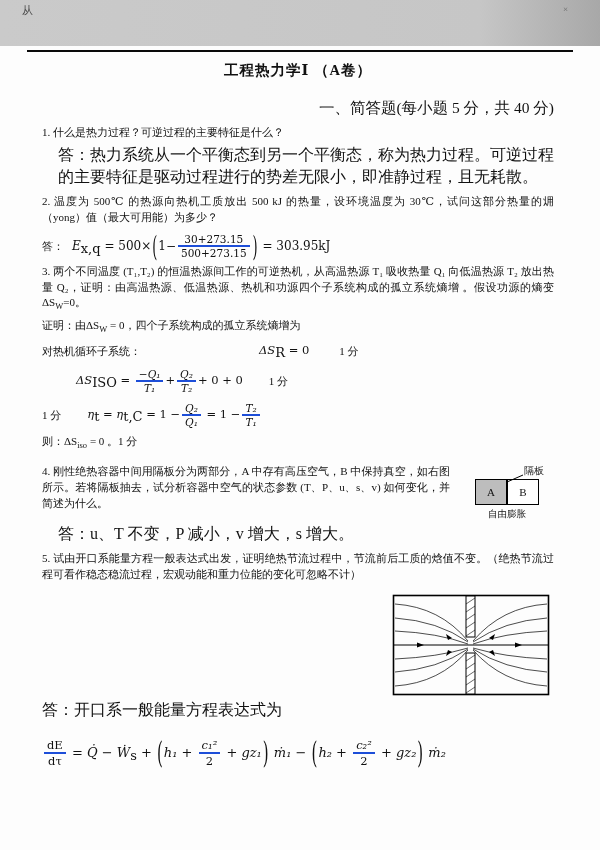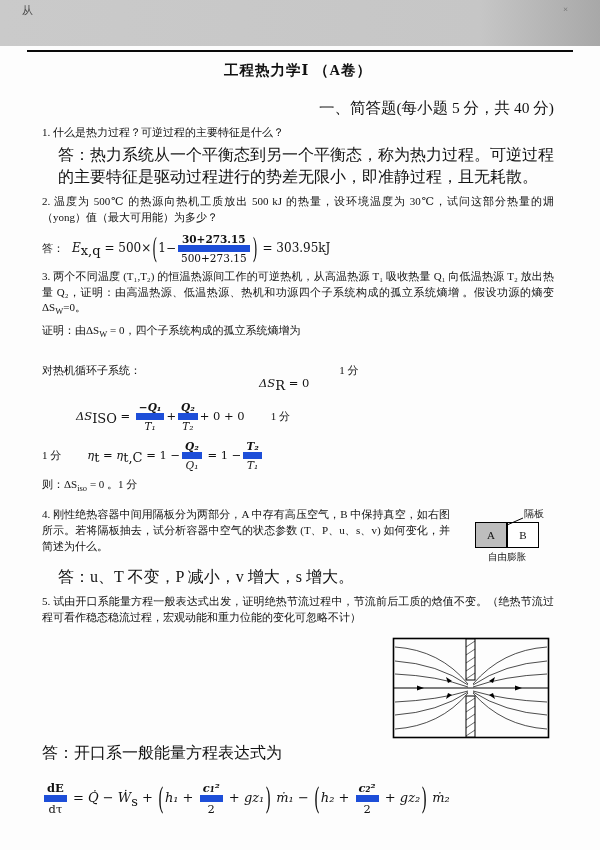--- a/index.html
+++ b/index.html
@@ -16,29 +16,29 @@
   .title { text-align: center; font-size: 14.5px; font-weight: bold; margin-top: 9px; letter-spacing: 1px; }
   .sect  { font-size: 15.5px; font-weight: normal; margin: 18px 0 6px -2px; text-align: right; }
   p.q   { font-size: 11px; line-height: 1.42; text-align: justify; margin-top: 5px; }
   p.ans { font-size: 16px; line-height: 1.42; margin-top: 3px; text-align: justify; }
   .indent { margin-left: 16px; }
   .frow { display: flex; align-items: center; font-size: 11px; margin-top: 8px; }
   .formula { font-family: "DejaVu Serif", serif; white-space: nowrap; font-size: 11.5px; }
   .formula .v { font-style: italic; }
   .formula sub { font-size: 13px; }
   .frac { display: inline-block; vertical-align: middle; text-align: center; font-size: 10.5px; margin: 0 2px; font-style: normal; }
-  .frac .num { display: block; padding: 0 3px; border-bottom: 7px solid #1d4ed8; font-weight: bold; }
+  .frac .num { display: block; padding: 0 3px; border-bottom: 2px solid #1d4ed8; }
   .frac .den { display: block; padding: 0 3px; }
   .frac .v { font-style: italic; }
   .bp { display: inline-block; vertical-align: middle; transform: scaleY(2.1); font-size: 13px; font-style: normal; padding: 0 1px; }
   .score { margin-left: 26px; }
   .f2row .formula { margin-left: 8px; font-size: 12px; }
   .lead { margin-left: 32px; }
   .f1row .formula { margin-left: 22px; }
-  .looprow .formula { margin-left: 118px; margin-top: 28px; }
+  .looprow .formula { margin-left: 118px; }
   .looprow .score { margin-left: 30px; }
   .f3row { padding-left: 34px; }
   .f4row .formula { margin-left: 26px; }
   .concl { margin-top: 6px; font-size: 11px; }
   .concl sub, .inline-sub { font-size: 8.5px; }
   .q4row { margin-top: 14px; }
   .fig4 { float: right; width: 94px; margin: 0 0 2px 10px; position: relative; font-size: 10px; }
   .fig4-label { text-align: right; padding-right: 10px; height: 13px; }
   .fig4-leader { position: absolute; left: 44px; top: 10px; }
   .fig4-box { width: 64px; height: 26px; margin: 2px auto 0; border: 1.5px solid #000; display: flex; background: #fff; }

